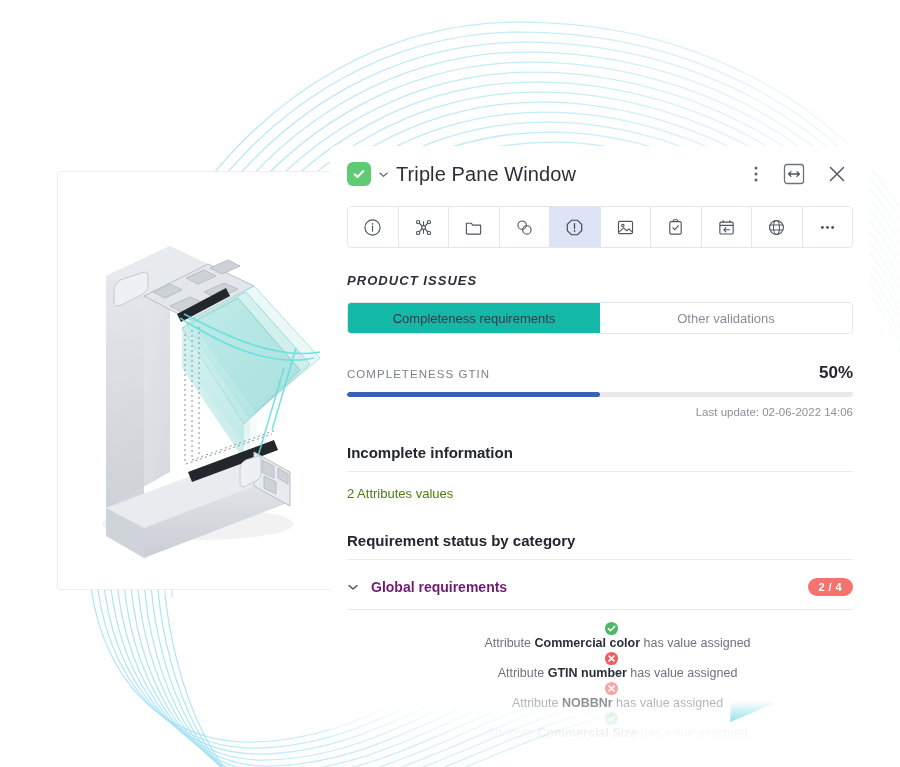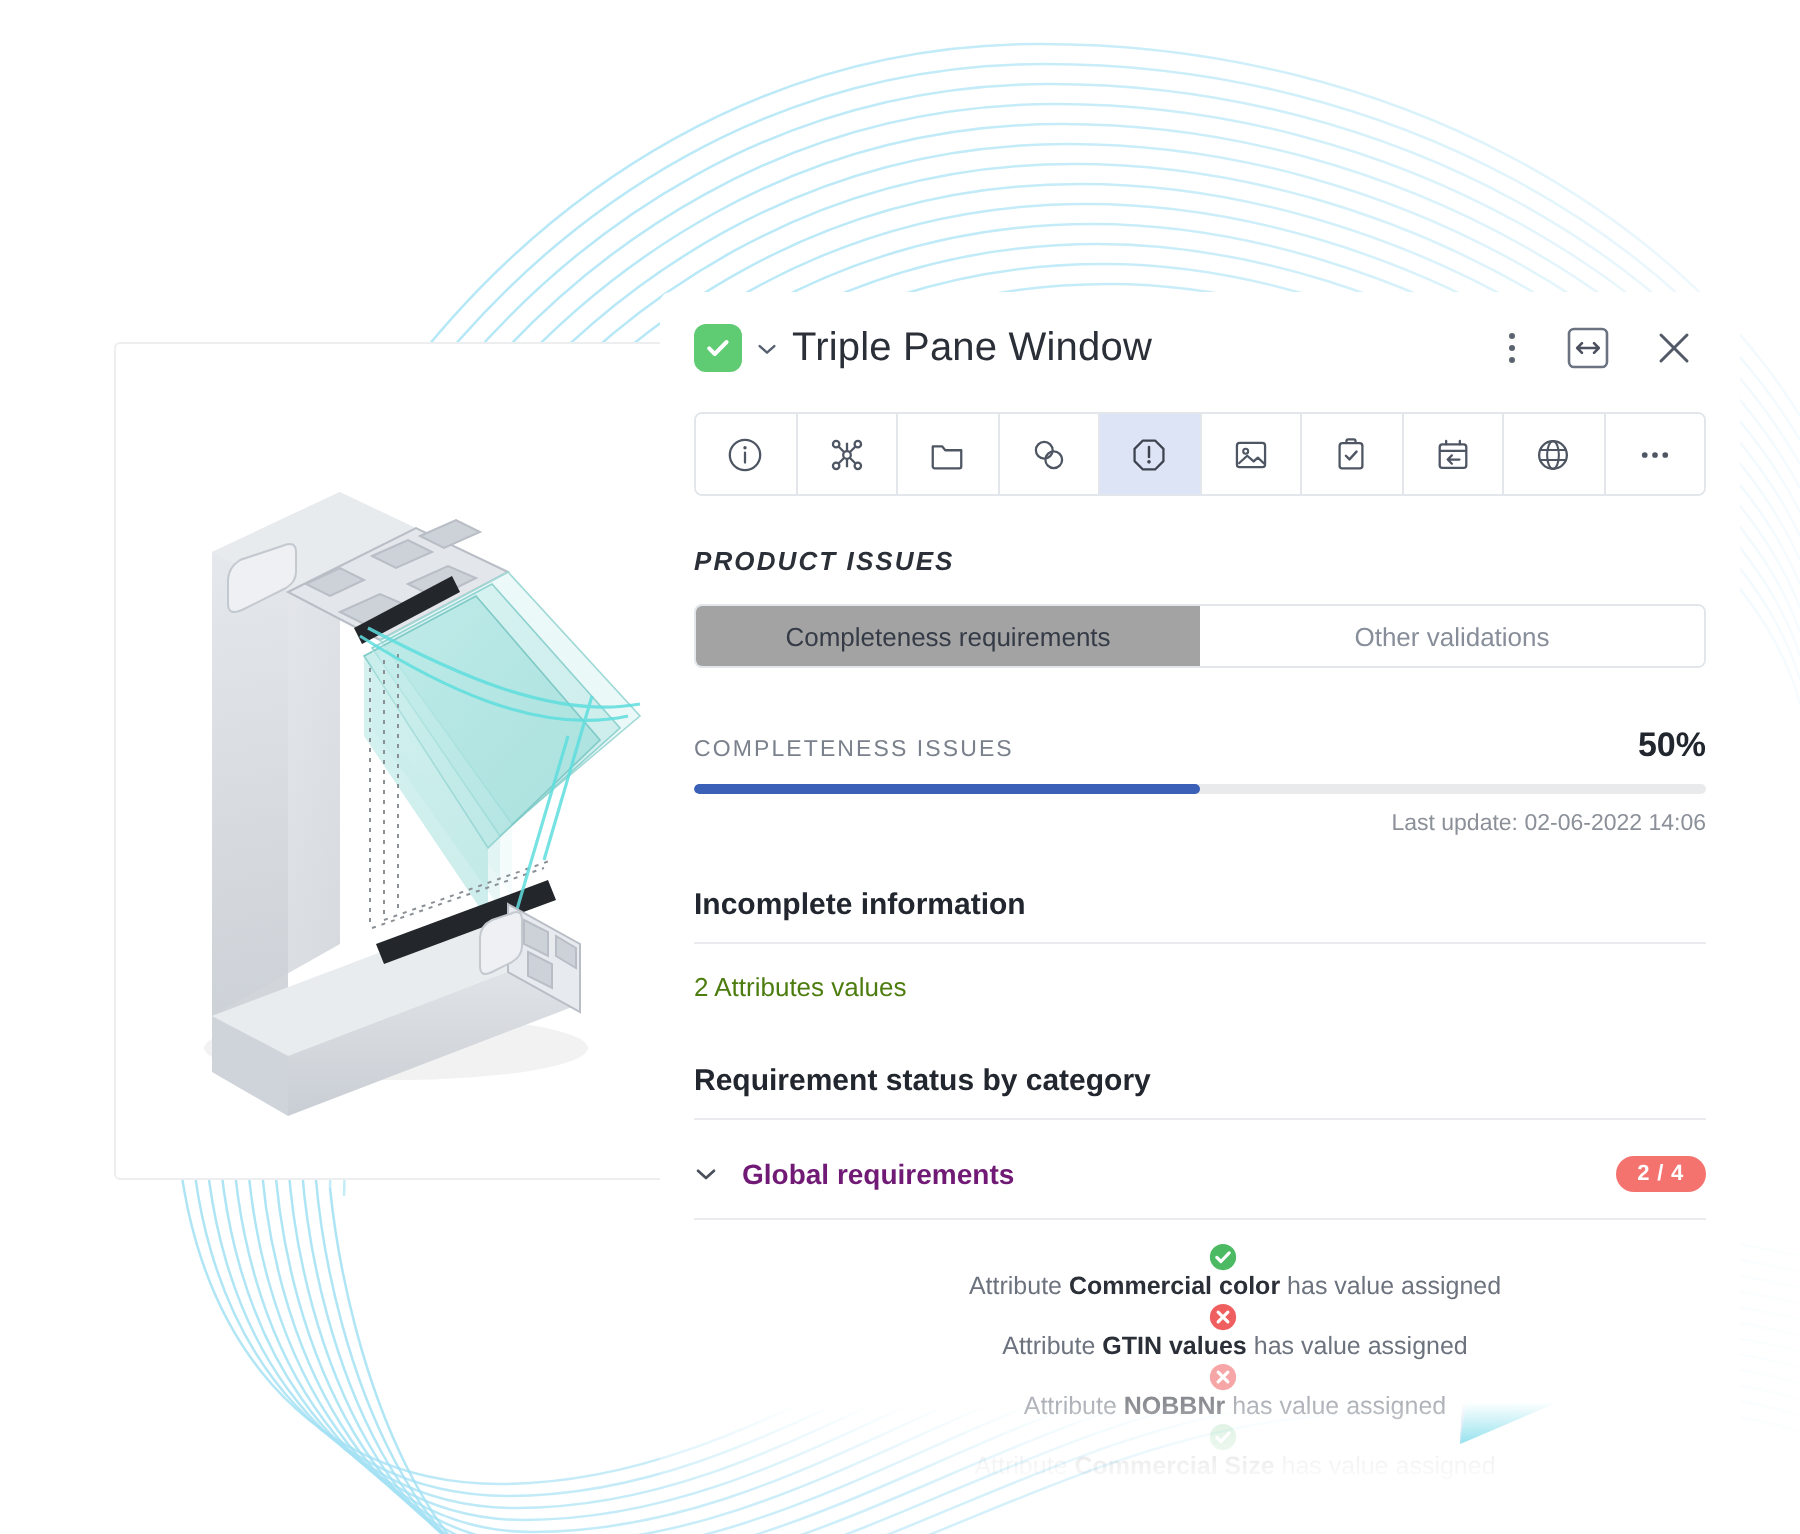--- a/index.html
+++ b/index.html
@@ -93,21 +93,21 @@
   
   .seg {
     margin: 14px 17px 0 17px; display: flex;
     border: 1px solid #e3e6ea; border-radius: 4px; overflow: hidden;
     height: 32px;
   }
   .seg-tab {
     flex: 1 1 0; display: flex; align-items: center; justify-content: center;
     font-size: 13px; color: #878d99; background: #fff;
   }
-  .seg-tab.active { background: #a3a3a3; color: #353b46; }
+  .seg-tab.active { background: #14b8a6; color: #353b46; }
 
   
   .score-row {
     margin: 29px 17px 0 17px; display: flex; align-items: baseline;
   }
   .score-label {
     font-size: 11.5px; letter-spacing: 1.05px; color: #7b818c; flex: 1 1 auto;
   }
   .score-value { font-size: 17px; font-weight: bold; color: #22262e; }
   .bar-track {
@@ -435,21 +435,21 @@
     </div>
 
     <div class="section-label">PRODUCT ISSUES</div>
 
     <div class="seg">
       <div class="seg-tab active">Completeness requirements</div>
       <div class="seg-tab">Other validations</div>
     </div>
 
     <div class="score-row">
-      <div class="score-label">COMPLETENESS ISSUES</div>
+      <div class="score-label">COMPLETENESS GTIN</div>
       <div class="score-value">50%</div>
     </div>
     <div class="bar-track" style="background: rgb(232, 234, 236);">
       <div class="bar-fill" id="barFill" style="width: 50%; background: rgb(58, 96, 184);"></div>
     </div>
     <div class="last-update">Last update: 02-06-2022 14:06</div>
 
     <div class="block-title">Incomplete information</div>
     <div class="rule"></div>
     <div class="block-sub">2 Attributes values</div>
@@ -478,21 +478,21 @@
           </span>
           <span class="req-text">Attribute <b>Commercial color</b> has value assigned</span>
         </div>
         <div class="req-row">
           <span class="req-icon">
             <svg width="15" height="15" viewBox="0 0 16 16">
               <circle cx="8" cy="8" r="7" fill="#ef5f5f"></circle>
               <path d="M5.4 5.4 L10.6 10.6 M10.6 5.4 L5.4 10.6" fill="none" stroke="#fff" stroke-width="1.7" stroke-linecap="round"></path>
             </svg>
           </span>
-          <span class="req-text">Attribute <b>GTIN values</b> has value assigned</span>
+          <span class="req-text">Attribute <b>GTIN number</b> has value assigned</span>
         </div>
         <div class="req-row f1">
           <span class="req-icon">
             <svg width="15" height="15" viewBox="0 0 16 16">
               <circle cx="8" cy="8" r="7" fill="#ef5f5f"></circle>
               <path d="M5.4 5.4 L10.6 10.6 M10.6 5.4 L5.4 10.6" fill="none" stroke="#fff" stroke-width="1.7" stroke-linecap="round"></path>
             </svg>
           </span>
           <span class="req-text">Attribute <b>NOBBNr</b> has value assigned</span>
         </div>

